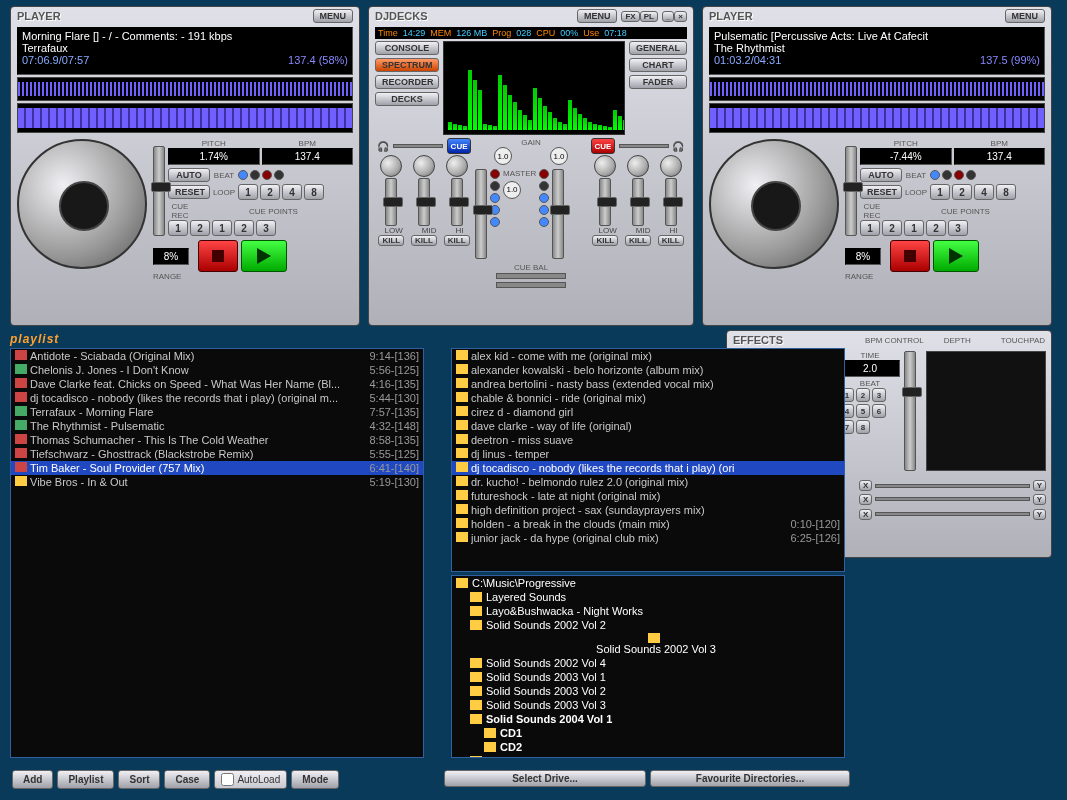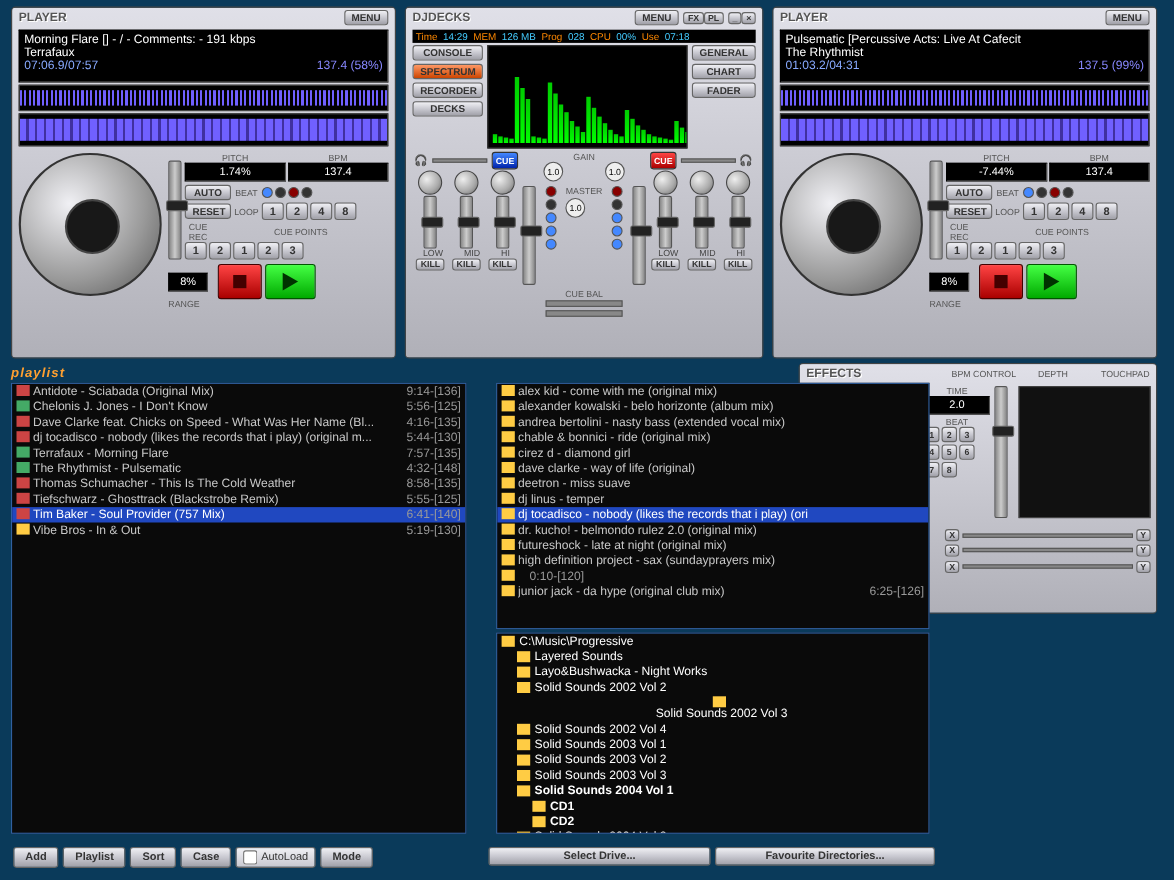--- a/index.html
+++ b/index.html
@@ -277,21 +277,21 @@
         <button class="btn small">KILL</button>
       </div>
     </div>
 
     <div style="width:112px;">
       <div class="section-label">GAIN</div>
       <div style="display:flex;justify-content:space-around;">
         <div class="gain-dot">1.0</div>
         <div class="gain-dot">1.0</div>
       </div>
-      <div style="display:flex;justify-content:space-between;gap:3px;margin:4px 0;">
+      <div style="display:flex;justify-content:flex-start;gap:3px;margin:4px 0;">
         <div class="slider tall"></div>
         <div class="led-col">
             <span class="led r"></span>
             <span class="led"></span>
             <span class="led on"></span>
             <span class="led on"></span>
             <span class="led on"></span>
           </div>
         <div><div class="section-label">MASTER</div><div class="gain-dot" style="margin:2px auto;">1.0</div></div>
         <div class="led-col">
@@ -601,20 +601,21 @@
           <div class="pl-row">
             <span class="ic ic-f"></span>
             <span class="name">futureshock - late at night (original mix)</span>
           </div>
           <div class="pl-row">
             <span class="ic ic-f"></span>
             <span class="name">high definition project - sax (sundayprayers mix)</span>
           </div>
           <div class="pl-row">
             <span class="ic ic-f"></span>
+            <span class="name">holden - a break in the clouds (main mix)</span>
             <span class="time">0:10-[120]</span>
           </div>
           <div class="pl-row">
             <span class="ic ic-f"></span>
             <span class="name">junior jack - da hype (original club mix)</span>
             <span class="time">6:25-[126]</span>
           </div>
         </div>
       <div class="pl-pane" id="pl-folders" style="width:394px;height:183px;margin-top:0;">
           <div class="folder-row" style="padding-left: 4px;">

